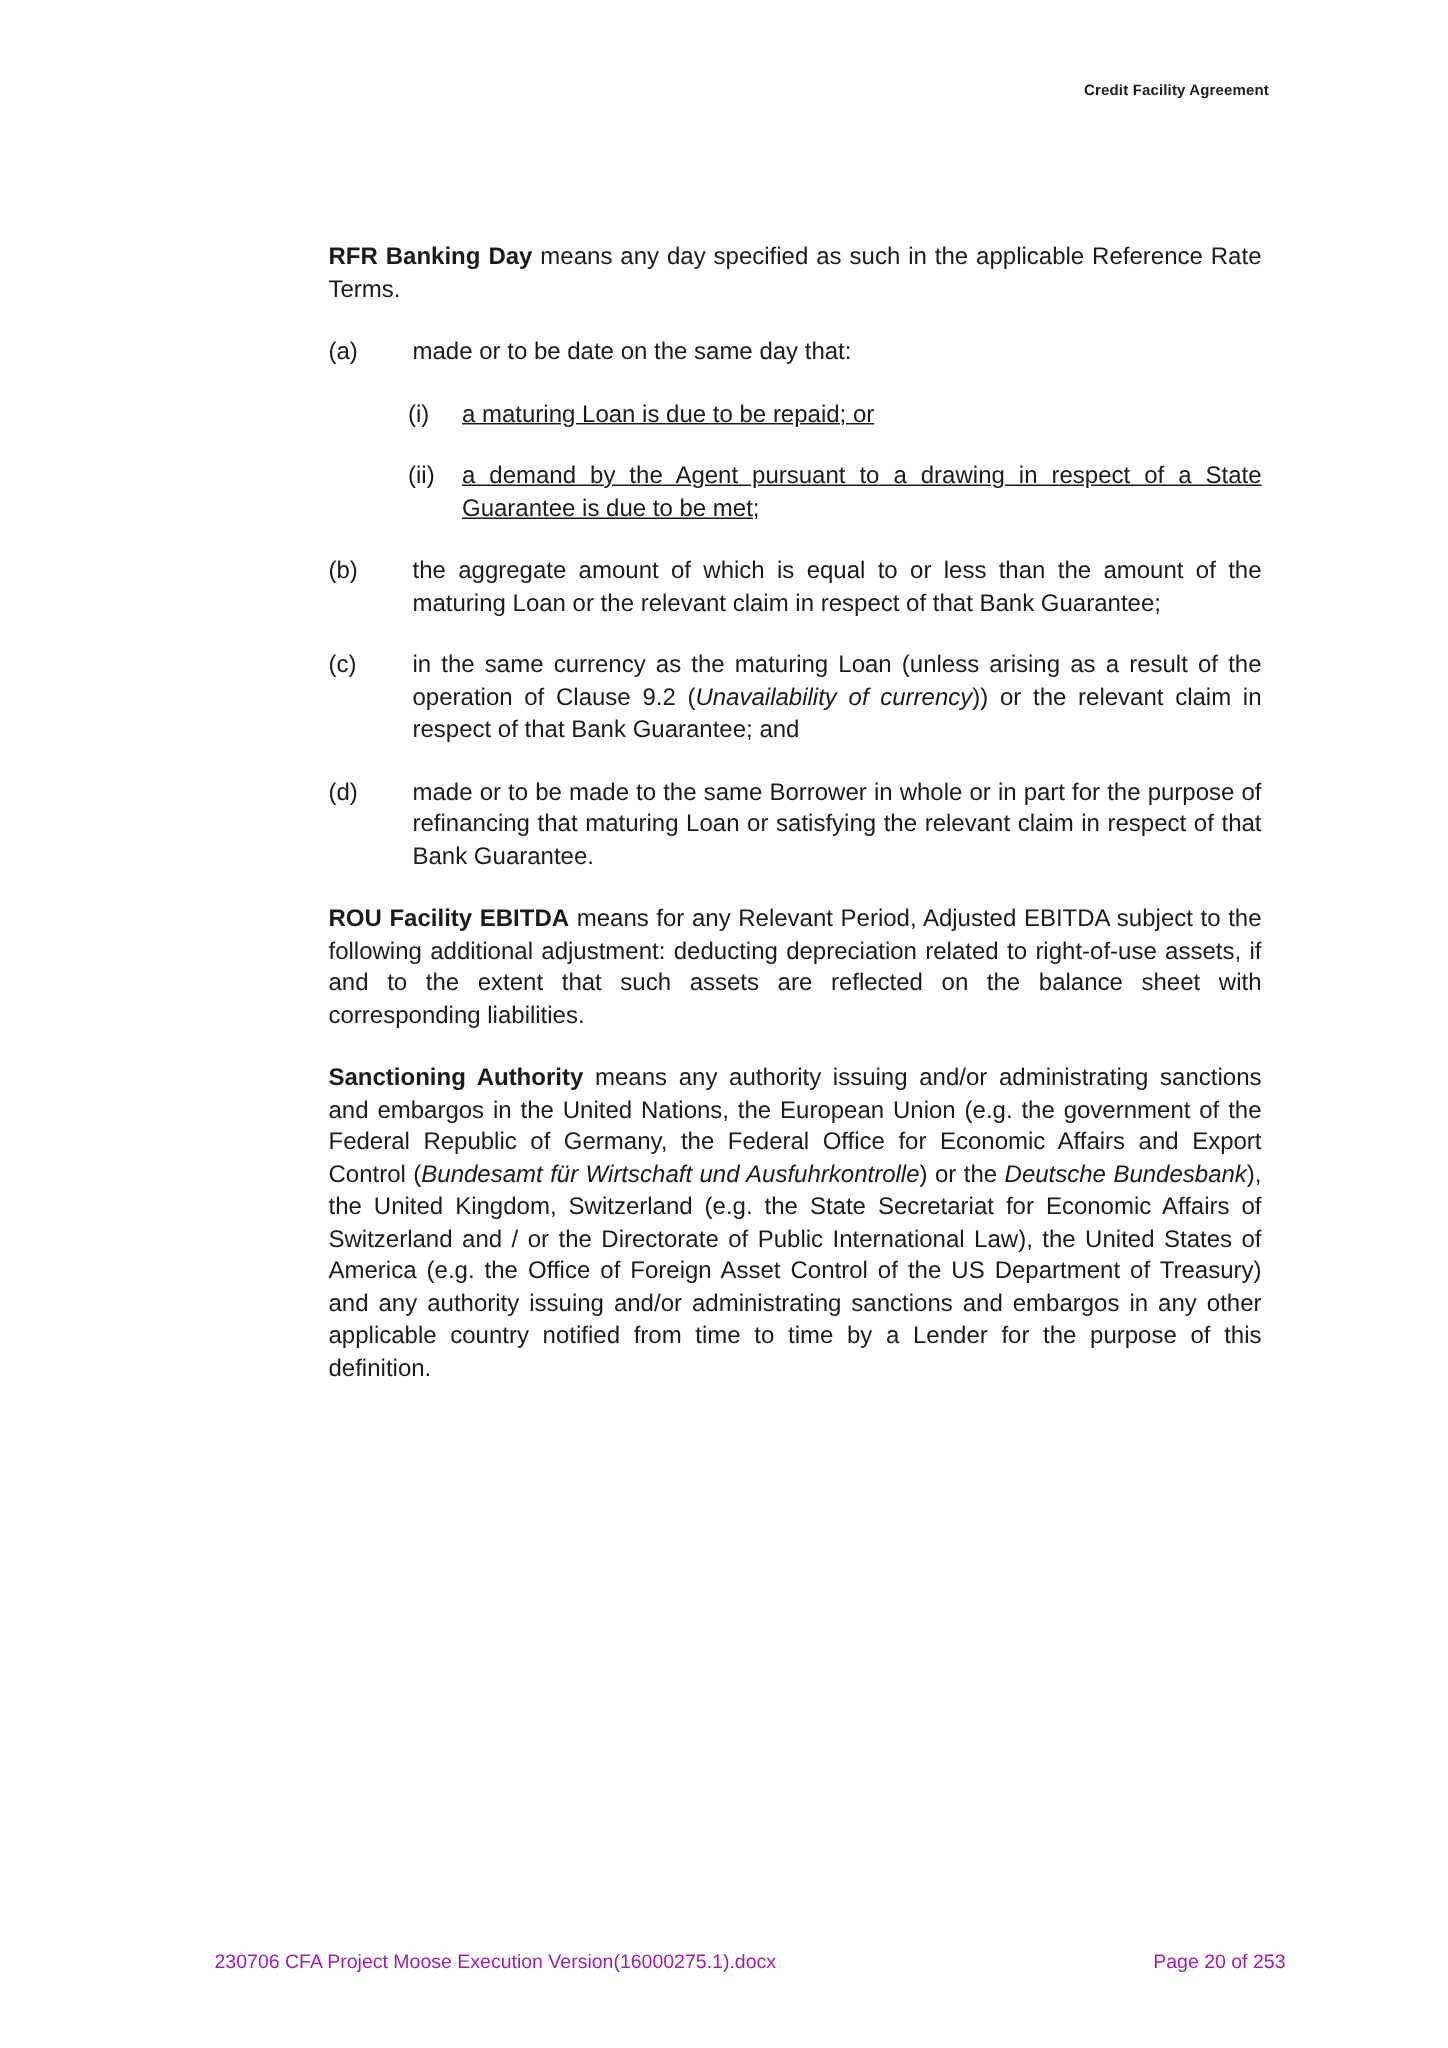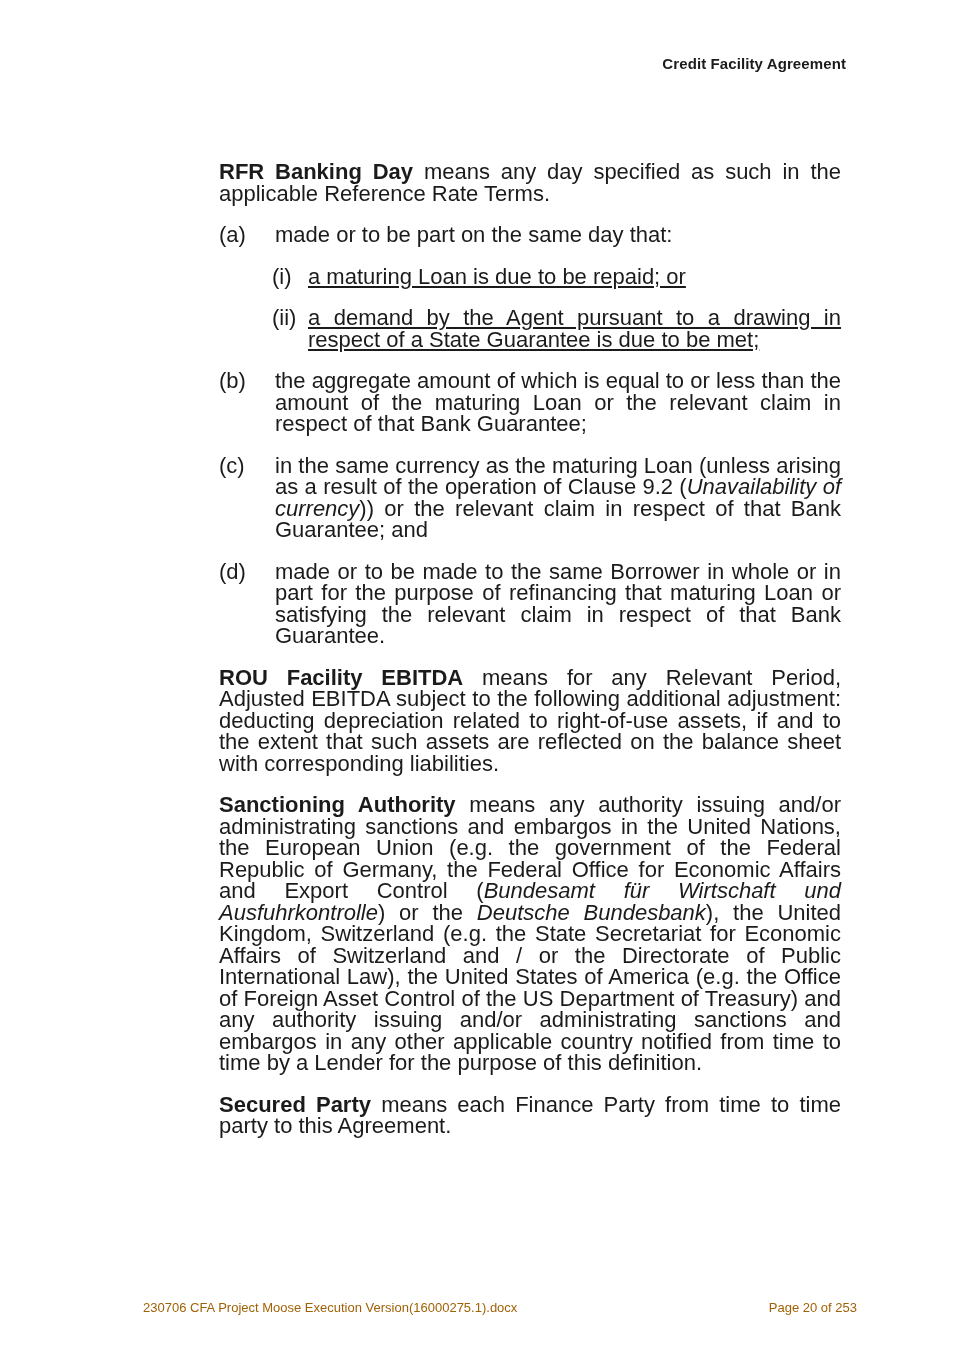--- a/index.html
+++ b/index.html
@@ -16,30 +16,30 @@
     position: absolute;
     inset: 0;
     background: #ffffff;
   }
   .page-header {
     position: absolute;
     top: 55px;
     left: 219px;
     right: 119px;
     text-align: right;
-    font-size: 15px;
+    font-size: 10px;
     font-weight: bold;
     letter-spacing: 0.1px;
   }
   .content {
     position: absolute;
     top: 161px;
     left: 219px;
     width: 622px;
-    font-size: 22px;
+    font-size: 16px;
     line-height: 21.5px;
   }
   p.def {
     margin: 0 0 20px 0;
     text-align: justify;
   }
   .li1 {
     display: flex;
     margin: 0 0 20px 0;
   }
@@ -54,40 +54,40 @@
   strong { font-weight: bold; }
   em { }
   .page-footer {
     position: absolute;
     top: 1300px;
     left: 143px;
     right: 108px;
     display: flex;
     justify-content: space-between;
     font-size: 13px;
-    color: #a16207;
+    color: #a21caf;
   }
 </style>
 </head>
 <body>
 
 <div class="page">
 
   <div class="page-header">
     <span>Credit Facility Agreement</span>
   </div>
 
   <div class="content">
 
     <p class="def"><strong>RFR Banking Day</strong><span> means any day specified as such in the applicable Reference Rate Terms.</span></p>
 
 
     <div class="li1">
       <span class="marker">(a)</span>
-      <span class="txt">made or to be part on the same day that:</span>
+      <span class="txt">made or to be date on the same day that:</span>
     </div>
 
     <div class="li2">
       <span class="marker">(i)</span>
       <span class="txt">a maturing Loan is due to be repaid; or</span>
     </div>
 
     <div class="li2">
       <span class="marker">(ii)</span>
       <span class="txt">a demand by the Agent pursuant to a drawing in respect of a State Guarantee is due to be met;</span>
@@ -107,21 +107,20 @@
       <span class="marker">(d)</span>
       <span class="txt">made or to be made to the same Borrower in whole or in part for the purpose of refinancing that maturing Loan or satisfying the relevant claim in respect of that Bank Guarantee.</span>
     </div>
 
     <p class="def"><strong>ROU Facility EBITDA</strong><span> means for any Relevant Period, Adjusted EBITDA subject to the following additional adjustment: deducting depreciation related to right-of-use assets, if and to the extent that such assets are reflected on the balance sheet with corresponding liabilities.</span></p>
 
     <p class="def"><strong>Sanctioning Authority</strong><span> means any authority issuing and/or administrating sanctions and embargos in the United Nations, the European Union (e.g. the government of the Federal Republic of Germany, the Federal Office for Economic Affairs and Export Control (</span><em>Bundesamt für Wirtschaft und Ausfuhrkontrolle</em><span>) or the </span><em>Deutsche Bundesbank</em><span>), the United Kingdom, Switzerland (e.g. the State Secretariat for Economic Affairs of Switzerland and / or the Directorate of Public International Law), the United States of America (e.g. the Office of Foreign Asset Control of the US Department of Treasury) and any authority issuing and/or administrating sanctions and embargos in any other applicable country notified from time to time by a Lender for the purpose of this definition.</span></p>
 
 
 
-    <p class="def"><strong>Secured Party</strong><span> means each Finance Party from time to time party to this Agreement.</span></p>
 
   </div>
 
   <div class="page-footer">
     <span>230706 CFA Project Moose Execution Version(16000275.1).docx</span>
     <span>Page 20 of 253</span>
   </div>
 
 </div>
 

